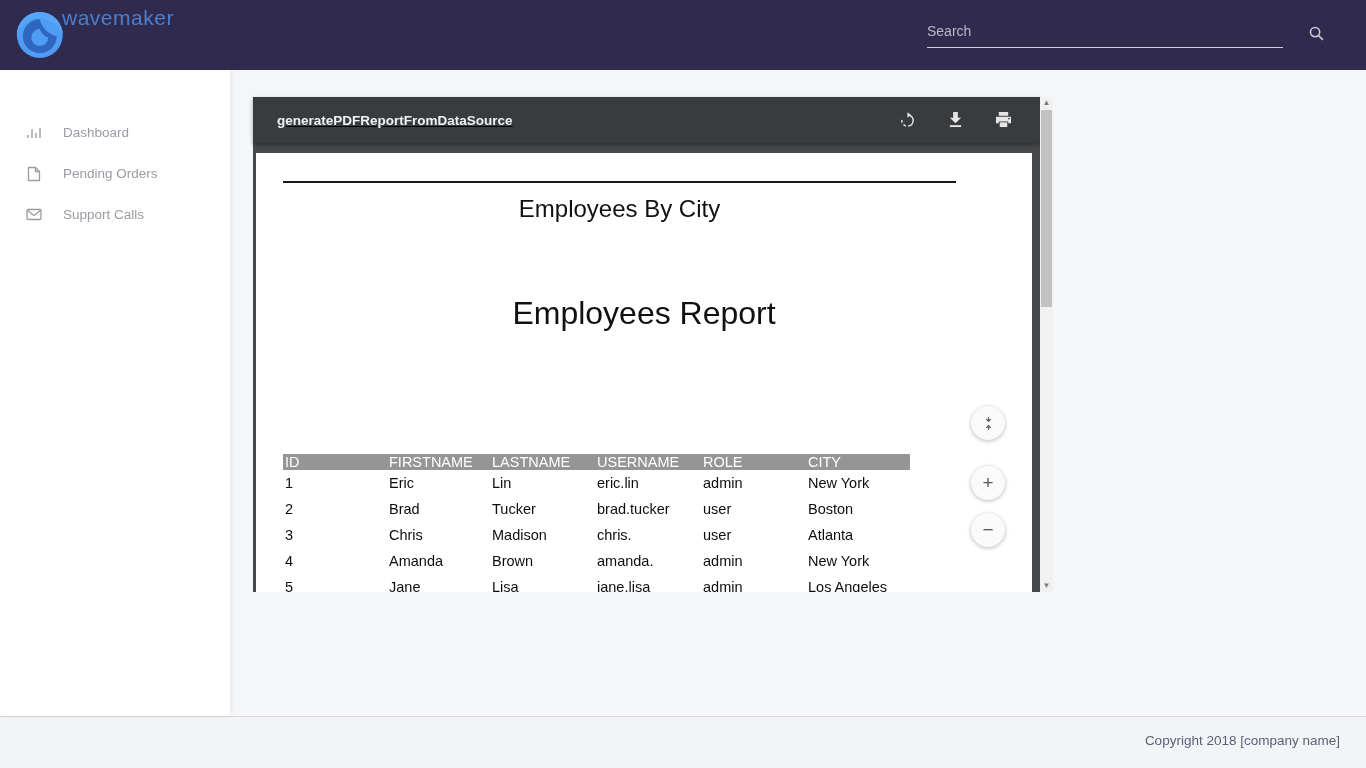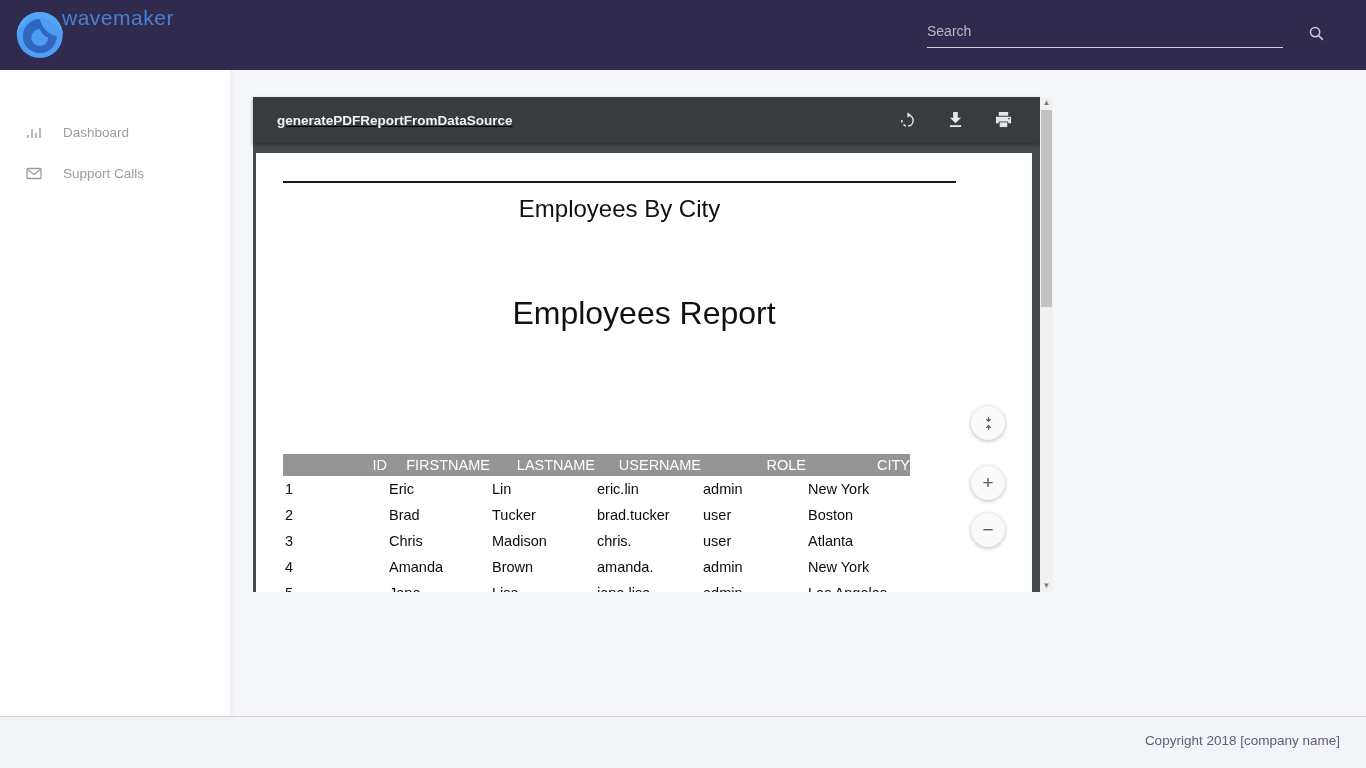--- a/index.html
+++ b/index.html
@@ -37,21 +37,21 @@
   .scroll-arrow { position:absolute; left:0; width:13px; height:12px; color:#7d7d7d; font-size:8px; line-height:12px; text-align:center; cursor:pointer; }
   .scroll-thumb { position:absolute; left:1px; top:13px; width:11px; height:197px; background:#c2c2c2; cursor:pointer; }
 
   .pdf-page { position:absolute; left:3px; top:56px; width:776px; height:439px; background:#ffffff; overflow:hidden; }
 
   .doc-rule { position:absolute; left:27px; top:28px; width:673px; height:0; border-top:2px solid #1a1a1a; }
   .doc-header-title { position:absolute; left:27px; top:42px; width:673px; text-align:center; font-size:24px; color:#111; }
   .doc-report-title { position:absolute; left:0; top:142px; width:776px; text-align:center; font-size:32px; color:#111; }
 
   .doc-table { position:absolute; left:27px; top:301px; width:627px; border-collapse:collapse; table-layout:fixed; font-size:14.5px; }
-  .doc-table th { background:#959595; color:#ffffff; font-weight:normal; text-align:right; height:22px; padding:0 0 0 2px; font-size:14.5px; }
+  .doc-table th { background:#959595; color:#ffffff; font-weight:normal; text-align:left; height:16px; padding:0 0 0 2px; font-size:14.5px; }
   .doc-table td { color:#0d0d0d; height:26px; padding:0 0 0 2px; vertical-align:middle; }
 
   
   .fab { position:absolute; width:34px; height:34px; border-radius:50%; background:#fafafa; border:none; box-shadow:0 1px 4px rgba(0,0,0,0.28); cursor:pointer; color:#5c5c5c; font-size:19px; line-height:32px; text-align:center; z-index:6; padding:0; }
   .fab-fit  { left:745px; top:336px; }
   .fab-plus { left:745px; top:396px; }
   .fab-minus{ left:745px; top:443px; }
 
   
   .footer { position:absolute; left:0; top:716px; width:1366px; height:52px; background:#f3f4f8; border-top:1px solid #d7d7d9; }
@@ -91,20 +91,29 @@
     <div class="side-item">
       <span class="s-icon">
         <svg width="16" height="16" viewBox="0 0 16 16" stroke="#9b9ba5" stroke-width="1.4" fill="none">
           <line x1="2" y1="13" x2="2" y2="10"></line>
             <line x1="6" y1="13" x2="6" y2="4"></line>
           <line x1="10" y1="13" x2="10" y2="8"></line>
             <line x1="14" y1="13" x2="14" y2="3"></line>
         </svg>
       </span>
       <span class="s-label">Dashboard</span>
+    </div>
+    <div class="side-item">
+      <span class="s-icon">
+        <svg width="14" height="16" viewBox="0 0 14 16" fill="none" stroke="#9b9ba5" stroke-width="1.3">
+          <path d="M1.5 1.5 h7 l4 4 v9 h-11 z"></path>
+            <path d="M8.5 1.5 v4 h4"></path>
+        </svg>
+      </span>
+      <span class="s-label">Pending Orders</span>
     </div>
     <div class="side-item">
       <span class="s-icon">
         <svg width="16" height="13" viewBox="0 0 16 13" fill="none" stroke="#9b9ba5" stroke-width="1.3">
           <rect x="1" y="1.5" width="14" height="10" rx="1"></rect>
             <path d="M1.5 2.5 L8 7.5 L14.5 2.5"></path>
         </svg>
       </span>
       <span class="s-label">Support Calls</span>
     </div>

